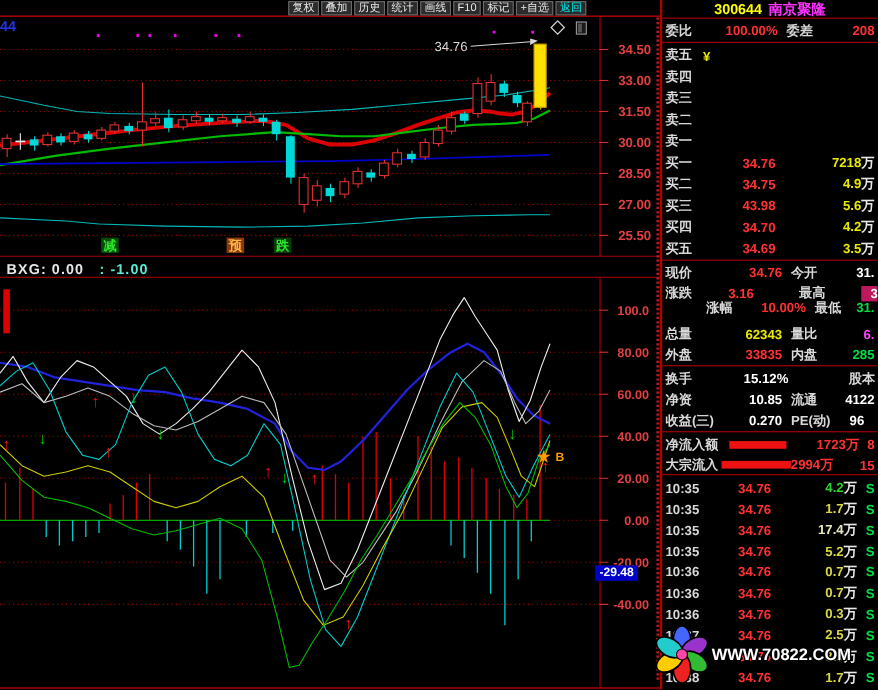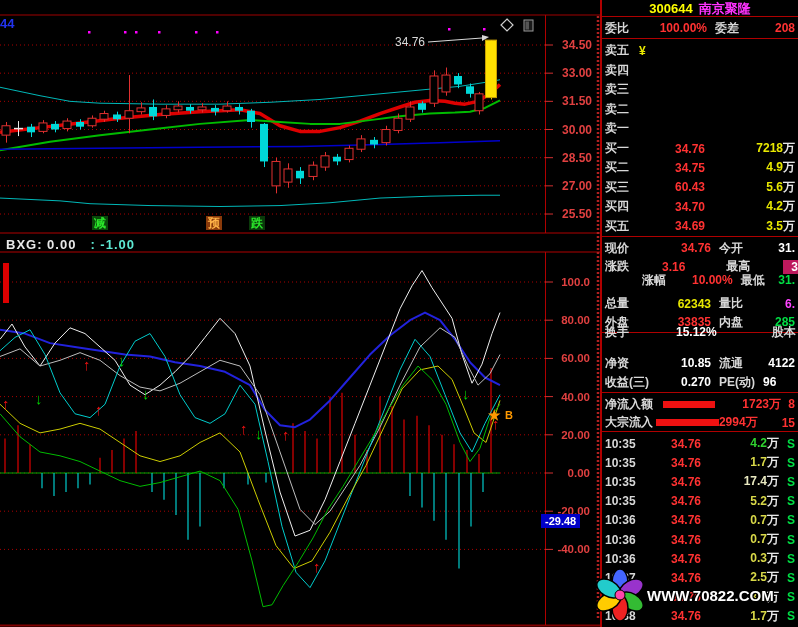--- a/index.html
+++ b/index.html
@@ -38,20 +38,33 @@
   .wm1{color:#ffa200;font-size:18px;font-weight:bold;letter-spacing:1px;
        text-shadow:-1px -1px 0 #000,1px -1px 0 #000,-1px 1px 0 #000,1px 1px 0 #000,0 0 3px #004400;}
   .wm2{color:#ffffff;font-size:15px;font-weight:bold;letter-spacing:0px;
        text-shadow:-1px -1px 0 #000,1px -1px 0 #000,-1px 1px 0 #000,1px 1px 0 #000;}
 </style>
 </head>
 <body>
 
 <div class="screen">
 
+  <div class="topbar">
+    <div class="menu" id="menu">
+        <span class="menu-btn">复权</span>
+        <span class="menu-btn">叠加</span>
+        <span class="menu-btn">历史</span>
+        <span class="menu-btn">统计</span>
+        <span class="menu-btn">画线</span>
+        <span class="menu-btn">F10</span>
+        <span class="menu-btn">标记</span>
+        <span class="menu-btn">+自选</span>
+        <span class="menu-btn cyan">返回</span>
+      </div>
+  </div>
   <div class="stray">44</div>
 
   <svg id="left-svg" width="600" height="627">
       <line x1="0" y1="15" x2="600" y2="15" stroke="#a00000" stroke-width="1"></line>
       <line x1="0" y1="233" x2="600" y2="233" stroke="#b00000" stroke-width="1"></line>
       <line x1="0" y1="252" x2="600" y2="252" stroke="#b00000" stroke-width="1"></line>
       <line x1="0" y1="625.5" x2="600" y2="625.5" stroke="#800000" stroke-width="2"></line>
       <line x1="545.5" y1="15" x2="545.5" y2="233" stroke="#b00000" stroke-width="1"></line>
       <line x1="545.5" y1="252" x2="545.5" y2="625" stroke="#b00000" stroke-width="1"></line>
       <line x1="598" y1="16" x2="598" y2="620" stroke="#b02020" stroke-width="2.5" stroke-dasharray="2 2"></line>
@@ -315,21 +328,21 @@
           <span class="red" style="width: 66px; text-align: right;">34.76</span>
           <span style="flex: 1 1 0%; text-align: right;"><span class="yel">7218</span><span class="wan">万</span></span>
         </div>
         <div class="prow" style="top: 158.4px; height: 19px;">
           <span class="lbl" style="width: 34px;">买二</span>
           <span class="red" style="width: 66px; text-align: right;">34.75</span>
           <span style="flex: 1 1 0%; text-align: right;"><span class="yel">4.9</span><span class="wan">万</span></span>
         </div>
         <div class="prow" style="top: 177.8px; height: 19px;">
           <span class="lbl" style="width: 34px;">买三</span>
-          <span class="red" style="width: 66px; text-align: right;">60.43</span>
+          <span class="red" style="width: 66px; text-align: right;">43.98</span>
           <span style="flex: 1 1 0%; text-align: right;"><span class="yel">5.6</span><span class="wan">万</span></span>
         </div>
         <div class="prow" style="top: 197.2px; height: 19px;">
           <span class="lbl" style="width: 34px;">买四</span>
           <span class="red" style="width: 66px; text-align: right;">34.70</span>
           <span style="flex: 1 1 0%; text-align: right;"><span class="yel">4.2</span><span class="wan">万</span></span>
         </div>
         <div class="prow" style="top: 216.6px; height: 19px;">
           <span class="lbl" style="width: 34px;">买五</span>
           <span class="red" style="width: 66px; text-align: right;">34.69</span>
@@ -360,37 +373,37 @@
           <span class="lbl" style="width: 44px; margin-left: 8px;">量比</span>
           <span class="mag" style="flex: 1 1 0%; text-align: right;">6.</span>
         </div>
         <div class="prow" style="top: 313.4px; height: 18px;">
           <span class="lbl" style="width: 44px;">外盘</span>
           <span class="red" style="width: 62px; text-align: right;">33835</span>
           <span class="lbl" style="width: 44px; margin-left: 8px;">内盘</span>
           <span class="grn" style="flex: 1 1 0%; text-align: right;">285</span>
         </div>
         <div class="sep" style="top: 332px;"></div>
-        <div class="prow" style="top: 323px; height: 18px; gap: 47px;">
+        <div class="prow" style="top: 335px; height: 18px; gap: 47px;">
           <span class="lbl" style="width: 56px;">换手</span>
           <span class="wht" style="width: 50px; text-align: right;">15.12%</span>
           <span class="lbl" style="width: 44px; margin-left: 8px;">股本</span>
           <span class="wht" style="flex: 1 1 0%; text-align: right;">6400</span>
         </div>
         <div class="prow" style="top: 354px; height: 18px;">
           <span class="lbl" style="width: 56px;">净资</span>
           <span class="wht" style="width: 50px; text-align: right;">10.85</span>
           <span class="lbl" style="width: 44px; margin-left: 8px;">流通</span>
           <span class="wht" style="flex: 1 1 0%; text-align: right;">4122</span>
         </div>
         <div class="prow" style="top: 373px; height: 18px;">
           <span class="lbl" style="width: 56px;">收益(三)</span>
           <span class="wht" style="width: 50px; text-align: right;">0.270</span>
           <span class="lbl" style="width: 44px; margin-left: 8px;">PE(动)</span>
-          <span class="wht" style="flex: 1 1 0%; text-align: left;">96</span>
+          <span class="wht" style="flex: 1 1 0%; text-align: center;">96</span>
         </div>
         <div class="sep" style="top: 392px;"></div>
         <div class="prow" style="top: 395px; height: 18px;">
           <span class="lbl" style="width: 58px;">净流入额</span>
           <span class="bar" style="width: 52px;"></span>
           <span class="red" style="flex: 1 1 0%; text-align: right;">1723万</span>
           <span class="red" style="width: 14px; text-align: right;">8</span>
         </div>
         <div class="prow" style="top: 413.5px; height: 18px;">
           <span class="lbl" style="width: 58px;">大宗流入</span>

